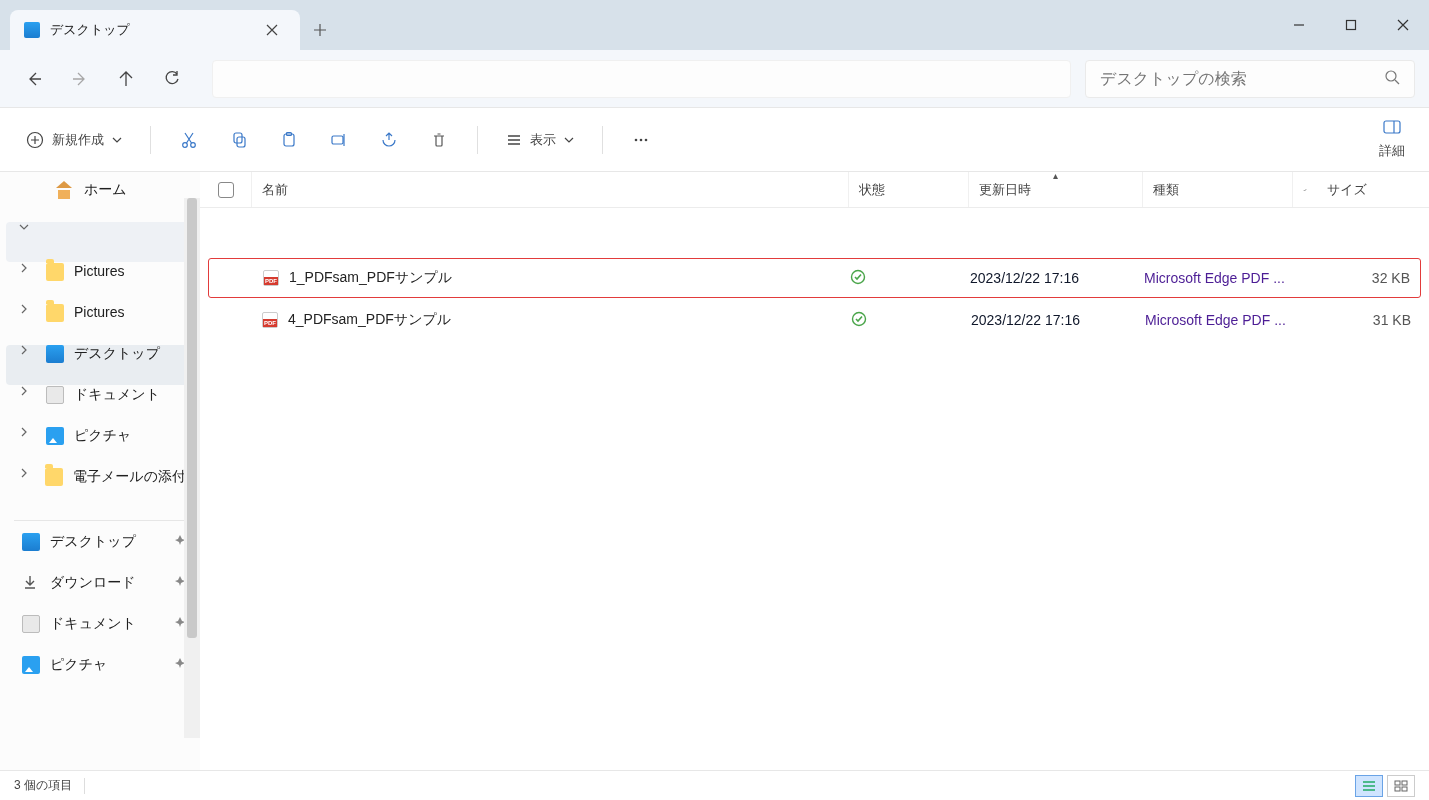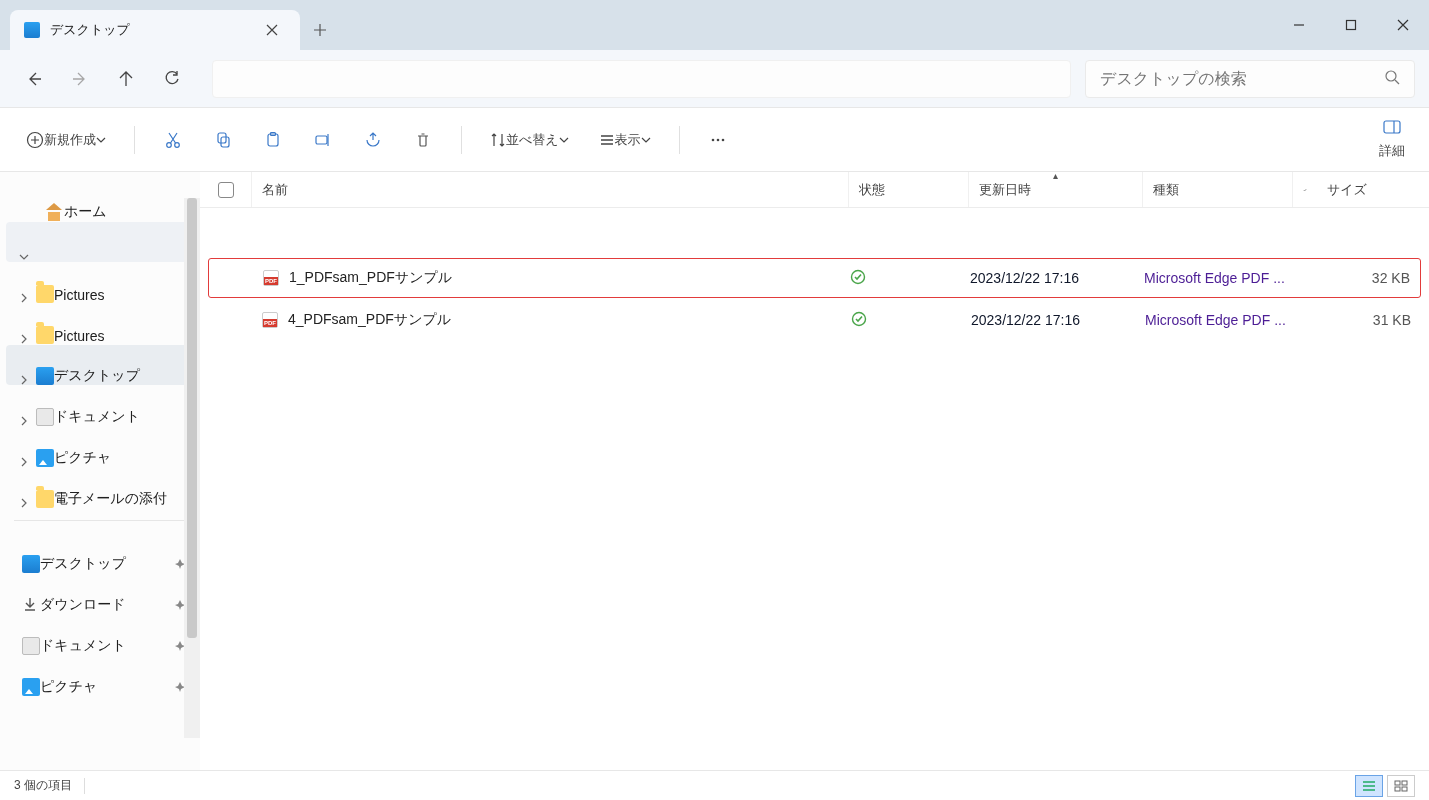--- a/index.html
+++ b/index.html
@@ -22,32 +22,32 @@
 .navbar { height: 58px; background: #f4f7fb; display: flex; align-items: center; padding: 0 14px; border-bottom: 1px solid #e7e7e7; gap: 6px; }
 .nav-btn { width: 40px; height: 40px; display: flex; align-items: center; justify-content: center; color: #444; border-radius: 6px; }
 .nav-btn.disabled { color: #a7a7a7; }
 .addrbar { flex: 1; height: 38px; background: #fdfdfd; border: 1px solid #f0f0f0; border-radius: 4px; margin: 0 8px 0 14px; }
 .searchbox { width: 330px; height: 38px; background: #fdfdfd; border: 1px solid #eaeaea; border-radius: 4px; display: flex; align-items: center; padding: 0 14px; color: #666; }
 .searchbox input { border: none; outline: none; flex: 1; font-size: 16px; color: #444; background: transparent; }
 .searchbox .search-ic { color: #777; }
 
 
 .toolbar { height: 64px; display: flex; align-items: center; padding: 0 14px; border-bottom: 1px solid #e7e7e7; gap: 6px; }
-.tbtn { height: 40px; padding: 0 12px; display: flex; align-items: center; border-radius: 6px; color: #444; }
+.tbtn { height: 40px; padding: 0 12px; display: flex; align-items: center; gap: 8px; border-radius: 6px; color: #444; }
 .tbtn.icon-only { width: 44px; padding: 0; justify-content: center; }
 .tbtn.icon-only svg { width: 18px; height: 18px; }
 .vsep { width: 1px; height: 28px; background: #e0e0e0; margin: 0 10px; }
 .tspc { flex: 1; }
 .details-btn { display: flex; align-items: center; gap: 8px; padding: 0 10px; height: 40px; color: #444; flex-direction: column; }
 
 
 .mainrow { flex: 1; display: flex; min-height: 0; }
 .sidebar { width: 200px; background: #fcfcfc; overflow: hidden; display: flex; flex-direction: column; position: relative; }
 .sidebar-inner { overflow-y: auto; flex: 1; padding: 8px 0; }
-.sb-item { height: 40px; display: flex; align-items: flex-end; padding: 0 8px 0 16px; color: #202020; font-size: 14px; border-radius: 4px; margin: 1px 6px; }
+.sb-item { height: 40px; display: flex; align-items: flex-start; padding: 0 8px 0 16px; gap: 10px; color: #202020; font-size: 14px; border-radius: 4px; margin: 1px 6px; }
 .sb-item.active { background: #e9edf1; }
 .sb-item.collapsible { padding-left: 6px; }
 .sb-item .chev { width: 24px; display: flex; justify-content: center; color: #666; }
 .sb-item .chev.none { visibility: hidden; }
 .sb-item .pin { margin-left: auto; color: #888; }
 .sb-item .ic { width: 18px; height: 18px; flex-shrink: 0; }
 .sb-sep { height: 1px; background: #e6e6e6; margin: 12px 14px; }
 .sb-scroll-track { position: absolute; right: 0; top: 26px; width: 16px; height: 540px; background: #f0f0f0; }
 .sb-scroll-thumb { width: 10px; margin: 0 auto; background: #c9c9c9; border-radius: 3px; height: 440px; }
 
@@ -216,29 +216,20 @@
         </svg>
     </div>
     <div class="tbtn icon-only">
       <svg viewBox="0 0 18 18">
           <path d="M4 5 H14 M6 5 V14 A1 1 0 0 0 7 15 H11 A1 1 0 0 0 12 14 V5 M7.5 3 H10.5" stroke="#555" stroke-width="1.2" fill="none"></path>
         </svg>
     </div>
     <div class="vsep"></div>
     <div class="tbtn">
       <svg width="16" height="16" viewBox="0 0 16 16">
-          <path d="M4 2 V14 M2 4 L4 2 L6 4 M12 14 V2 M10 12 L12 14 L14 12" stroke="currentColor" stroke-width="1.2" fill="none"></path>
-        </svg>
-      <span>並べ替え</span>
-      <svg width="10" height="10" viewBox="0 0 10 10">
-          <path d="M1 3 L5 7 L9 3" stroke="currentColor" stroke-width="1.2" fill="none"></path>
-        </svg>
-    </div>
-    <div class="tbtn">
-      <svg width="16" height="16" viewBox="0 0 16 16">
           <path d="M2 4 H14 M2 8 H14 M2 12 H14" stroke="currentColor" stroke-width="1.4"></path>
         </svg>
       <span>表示</span>
       <svg width="10" height="10" viewBox="0 0 10 10">
           <path d="M1 3 L5 7 L9 3" stroke="currentColor" stroke-width="1.2" fill="none"></path>
         </svg>
     </div>
     <div class="vsep"></div>
     <div class="tbtn icon-only">
       <svg viewBox="0 0 18 18">

